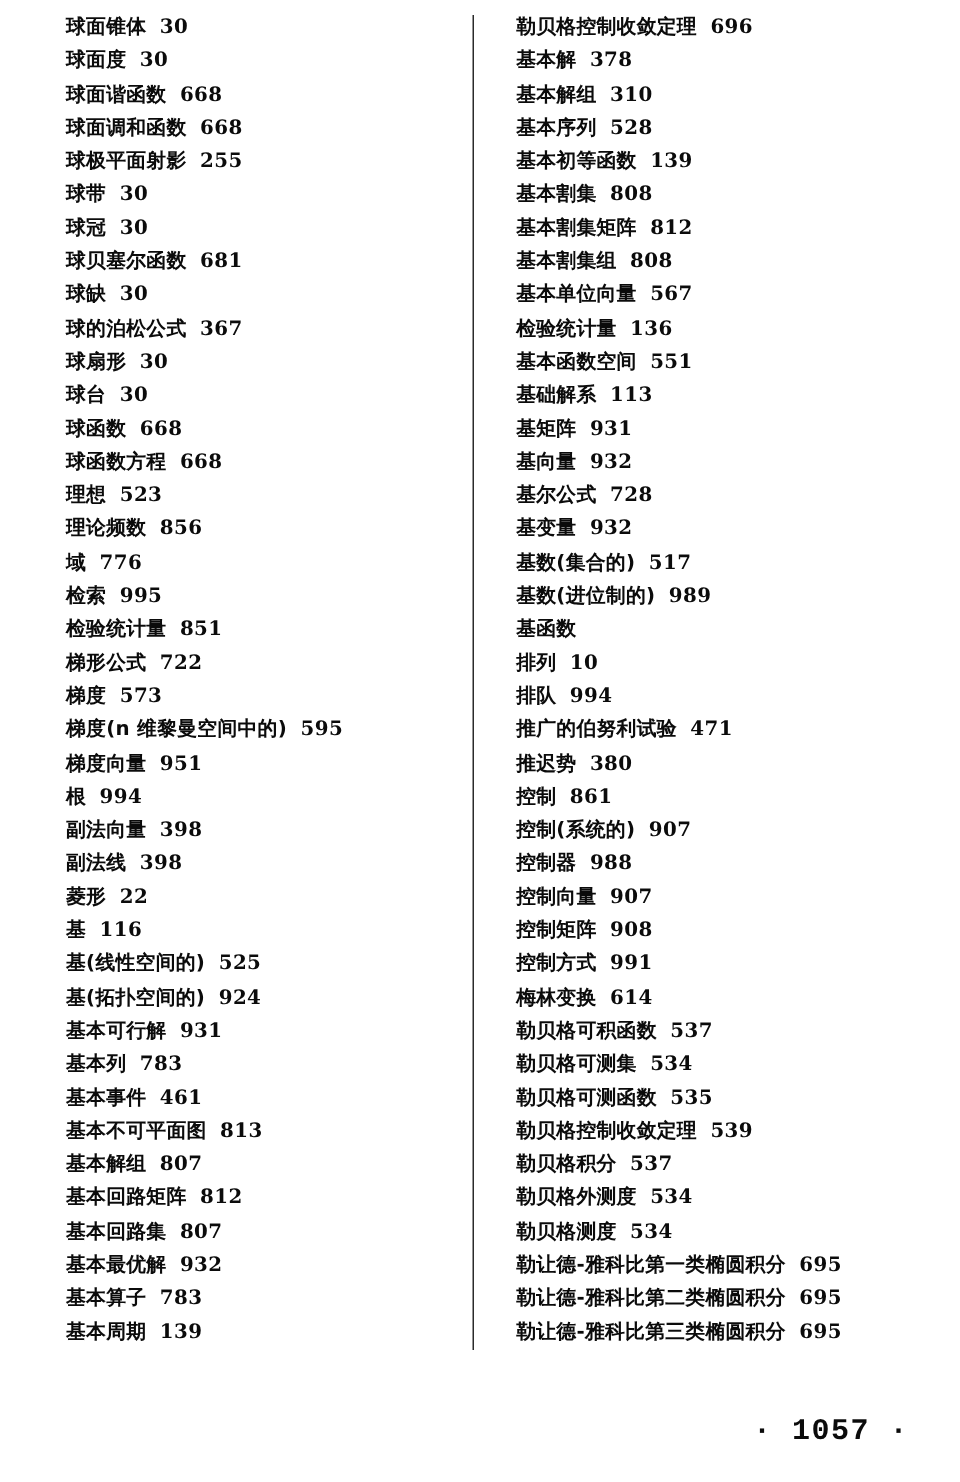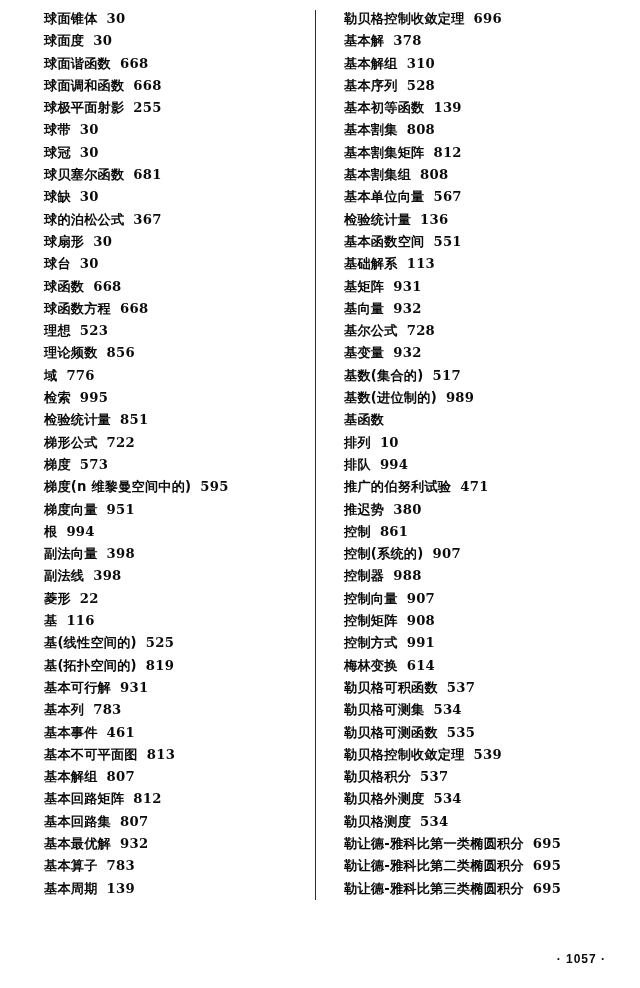--- a/index.html
+++ b/index.html
@@ -61,22 +61,22 @@
   .entry .pg {
     margin-left: 9px;
     font-family: "DejaVu Serif", serif;
     font-weight: 600;
     letter-spacing: 0.3px;
   }
   .folio {
     position: absolute;
     right: 26px;
     bottom: 22px;
-    font-family: Liberation Sans, sans-serif;
-    font-size: 12px;
+    font-family: Liberation Mono, monospace;
+    font-size: 20px;
     font-weight: 700;
     letter-spacing: 1px;
   }
 </style>
 </head>
 <body>
 
 <div class="page">
   <div class="columns">
     <div class="col col-left" id="col-left">
@@ -102,21 +102,21 @@
         <div class="entry"><span class="term">梯形公式</span><span class="pg">722</span></div>
         <div class="entry"><span class="term">梯度</span><span class="pg">573</span></div>
         <div class="entry"><span class="term">梯度(n 维黎曼空间中的)</span><span class="pg">595</span></div>
         <div class="entry"><span class="term">梯度向量</span><span class="pg">951</span></div>
         <div class="entry"><span class="term">根</span><span class="pg">994</span></div>
         <div class="entry"><span class="term">副法向量</span><span class="pg">398</span></div>
         <div class="entry"><span class="term">副法线</span><span class="pg">398</span></div>
         <div class="entry"><span class="term">菱形</span><span class="pg">22</span></div>
         <div class="entry"><span class="term">基</span><span class="pg">116</span></div>
         <div class="entry"><span class="term">基(线性空间的)</span><span class="pg">525</span></div>
-        <div class="entry"><span class="term">基(拓扑空间的)</span><span class="pg">819</span></div>
+        <div class="entry"><span class="term">基(拓扑空间的)</span><span class="pg">924</span></div>
         <div class="entry"><span class="term">基本可行解</span><span class="pg">931</span></div>
         <div class="entry"><span class="term">基本列</span><span class="pg">783</span></div>
         <div class="entry"><span class="term">基本事件</span><span class="pg">461</span></div>
         <div class="entry"><span class="term">基本不可平面图</span><span class="pg">813</span></div>
         <div class="entry"><span class="term">基本解组</span><span class="pg">807</span></div>
         <div class="entry"><span class="term">基本回路矩阵</span><span class="pg">812</span></div>
         <div class="entry"><span class="term">基本回路集</span><span class="pg">807</span></div>
         <div class="entry"><span class="term">基本最优解</span><span class="pg">932</span></div>
         <div class="entry"><span class="term">基本算子</span><span class="pg">783</span></div>
         <div class="entry"><span class="term">基本周期</span><span class="pg">139</span></div>

